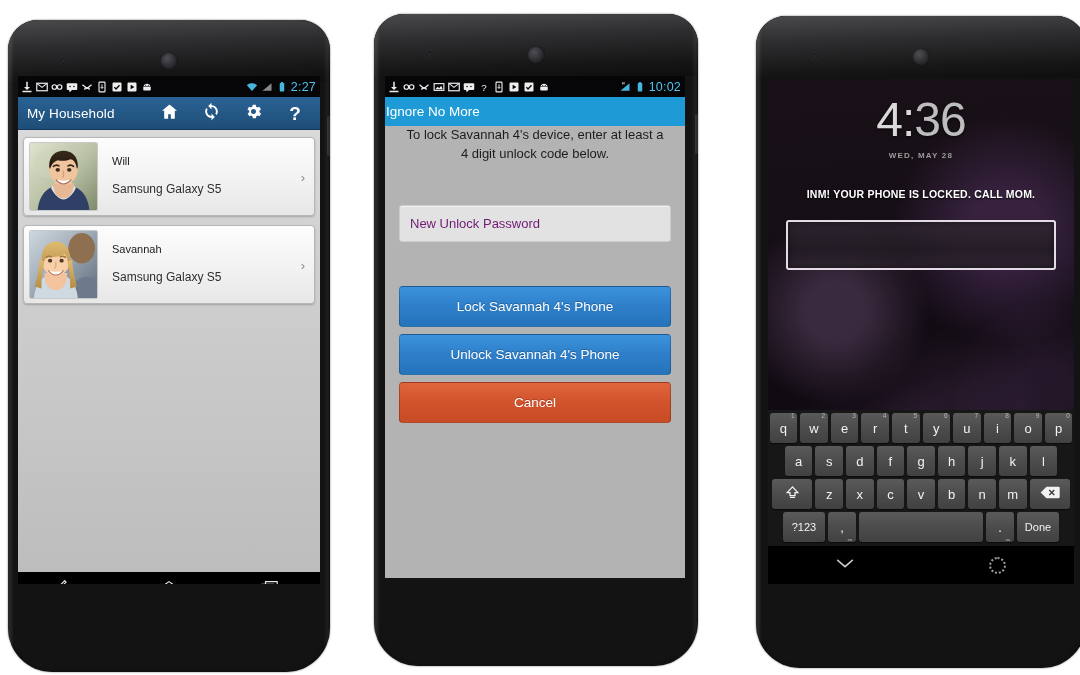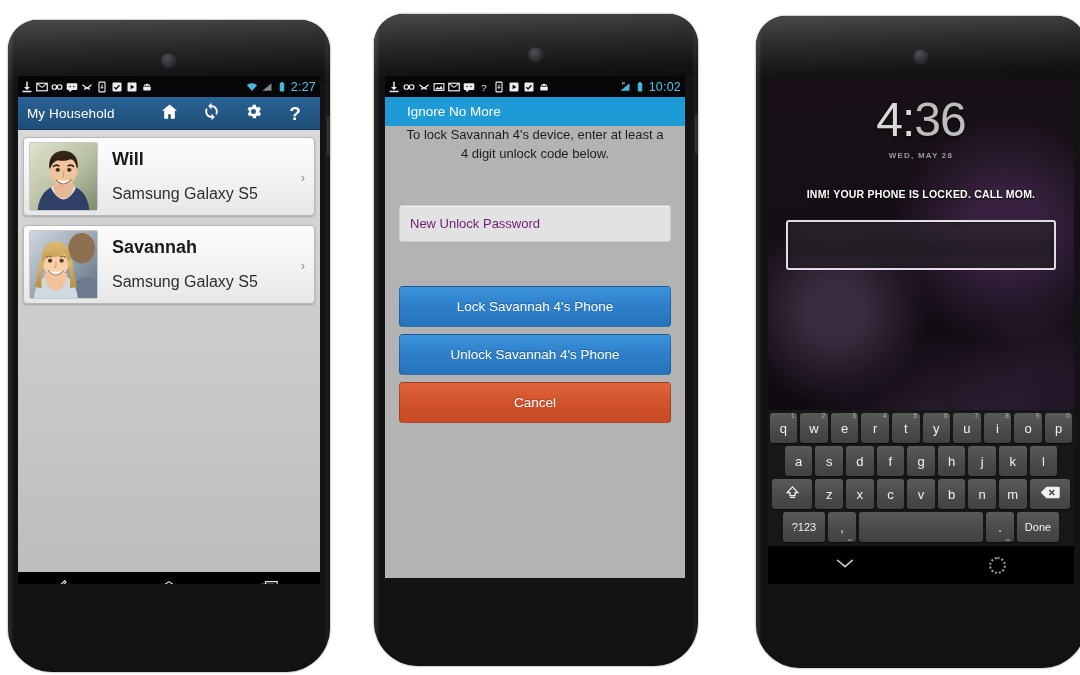--- a/index.html
+++ b/index.html
@@ -108,40 +108,40 @@
     margin-bottom: 9px;
     position: relative;
   }
   .avatar {
     width: 69px; height: 69px; border-radius: 2px; overflow: hidden; flex: none;
     border: 1px solid #c9c9c9;
     position: relative;
   }
   .avatar svg { display: block; width: 100%; height: 100%; }
   .card-txt { margin-left: 14px; }
-  .card-name { font-size: 18px; font-weight: 700; color: #1b1b1b; line-height: 1.25; }
-  .card-sub { font-size: 16px; color: #2e2e2e; line-height: 1.3; margin-top: 13px; }
+  .card-name { font-size: 11px; font-weight: 400; color: #1b1b1b; line-height: 1.25; }
+  .card-sub { font-size: 12px; color: #2e2e2e; line-height: 1.3; margin-top: 13px; }
   .chev {
     position: absolute; right: 9px; top: 50%; transform: translateY(-50%);
     color: #8a8a8a; font-size: 13px;
   }
 
   .navbar {
     height: 33px; background: #000; display: flex; align-items: center;
     justify-content: space-around;
   }
   .navbar svg { width: 22px; height: 18px; }
   .navbar .nb { display:flex; align-items:center; justify-content:center; width: 58px; height: 33px; cursor:pointer;}
 
   
   #p2 { left: 374px; top: 14px; width: 324px; height: 652px; }
   #p2 .screen { left: 11px; top: 62px; width: 300px; height: 502px; background: #fff; }
   .ab2 {
     height: 29px; background: #1e9bd7;
-    display: flex; align-items: center; padding-left: 22px;
+    display: flex; align-items: center; padding-left: 1px;
   }
   .ab2-title { color: #fff; font-size: 13.5px; }
   .dlg-body {
     background: #b3b3b3;
     height: calc(100% - 29px - 16px);
     padding: 0 14px;
     display: flex; flex-direction: column;
   }
   .dlg-msg {
     text-align: center;

